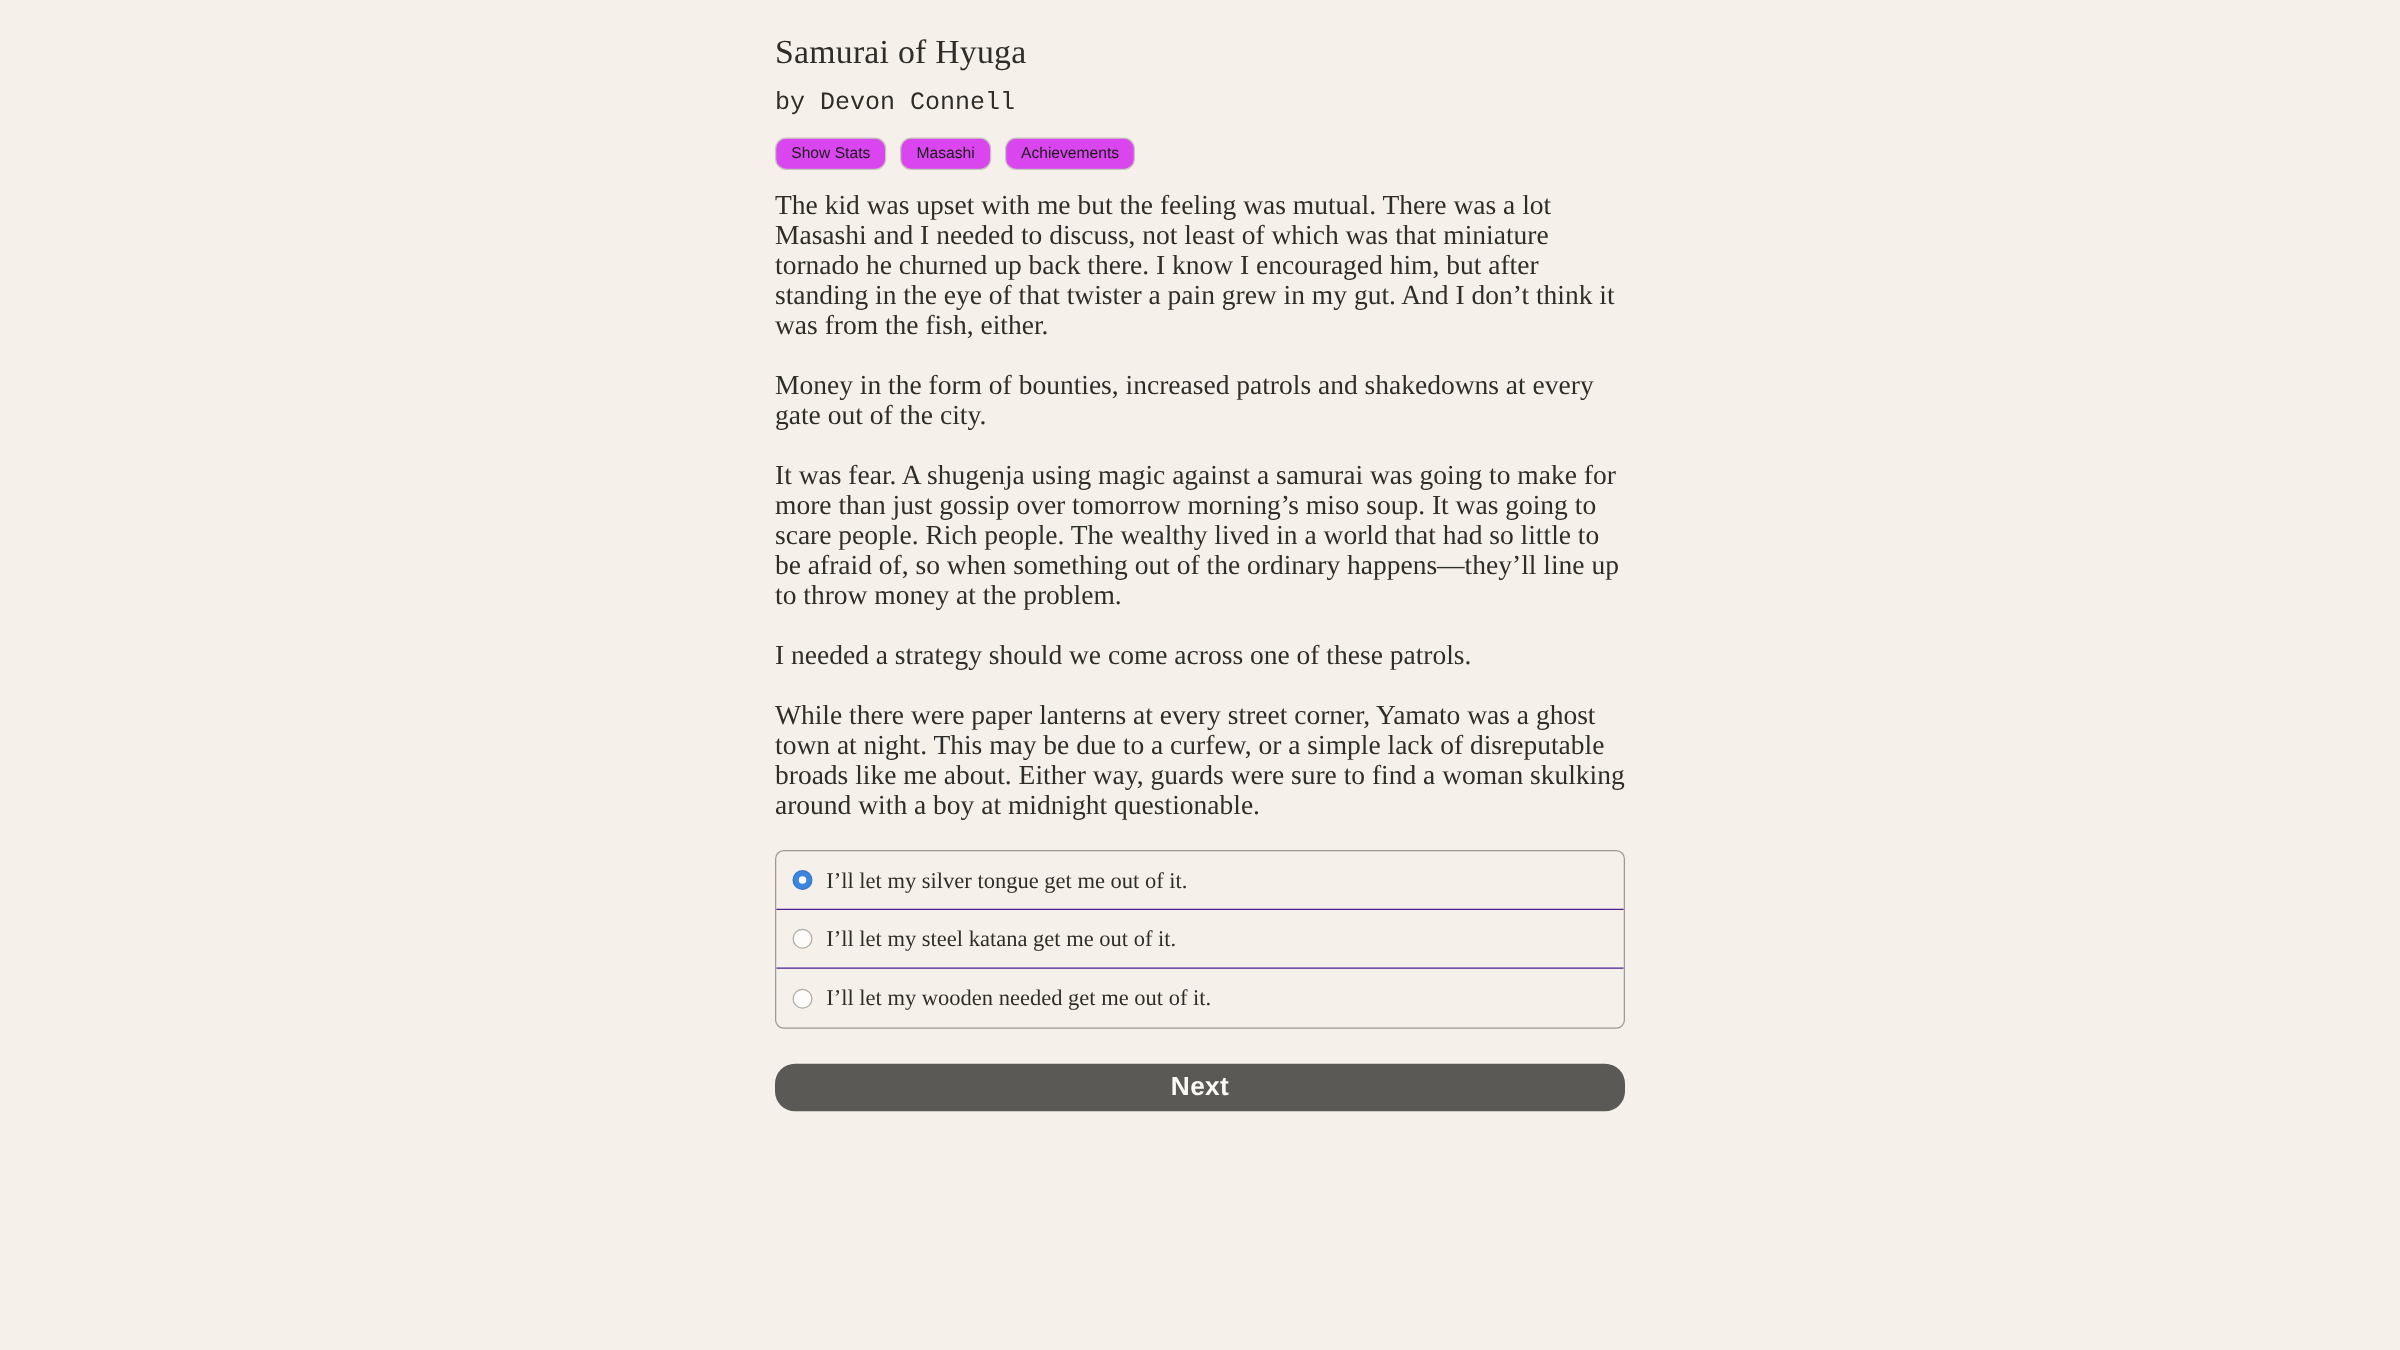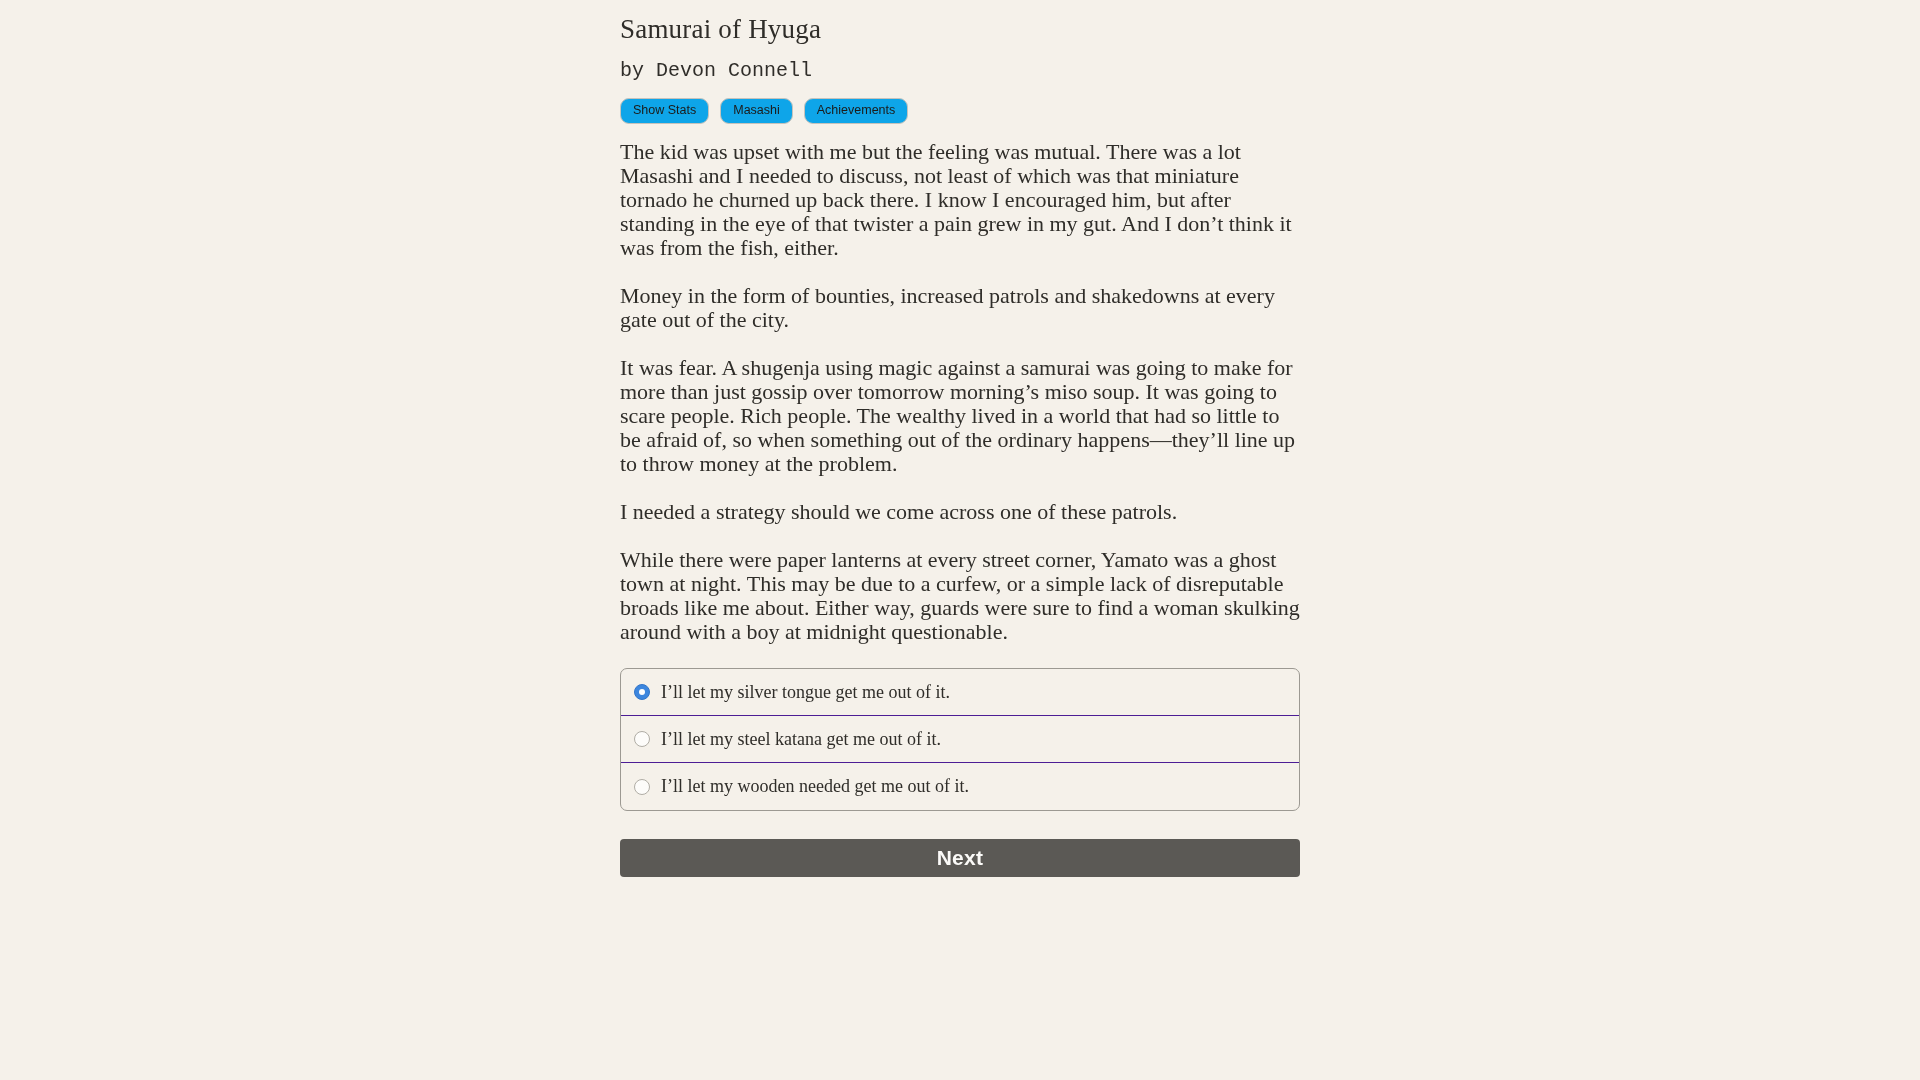--- a/index.html
+++ b/index.html
@@ -12,21 +12,21 @@
     color: #2f2d29;
     overflow: hidden;
   }
   .page {
     width: 1920px;
     height: 1080px;
     position: relative;
   }
   .container {
     width: 680px;
-    margin: 0 auto;
+    margin: 12px auto;
     padding-top: 13px;
   }
   .game-title {
     font-size: 27px;
     font-weight: 400;
     line-height: 33px;
     margin: 0;
     letter-spacing: 0.2px;
   }
   .game-author {
@@ -38,21 +38,21 @@
   .toolbar {
     margin-top: 14px;
     display: flex;
     gap: 11px;
   }
   .toolbar button {
     font-family: "Liberation Sans", "DejaVu Sans", sans-serif;
     font-size: 12.5px;
     line-height: 1.2;
     color: #1c1b19;
-    background: #0ea5e9;
+    background: #d946ef;
     border: 1px solid #c6c3bc;
     border-radius: 9px;
     padding: 4px 12px 5px;
     cursor: pointer;
   }
   .story {
     margin-top: 16px;
     font-size: 22px;
     line-height: 24px;
   }
@@ -100,21 +100,21 @@
     margin-left: 11px;
     font-size: 18px;
     color: #2f2d29;
   }
   .next-button {
     margin-top: 28px;
     width: 100%;
     height: 38px;
     background: #5b5955;
     border: none;
-    border-radius: 4px;
+    border-radius: 16px;
     display: flex;
     align-items: center;
     justify-content: center;
     font-family: "Liberation Sans", "DejaVu Sans", sans-serif;
     font-weight: bold;
     font-size: 21px;
     color: #fbfaf8;
     letter-spacing: 0.3px;
     cursor: pointer;
   }

